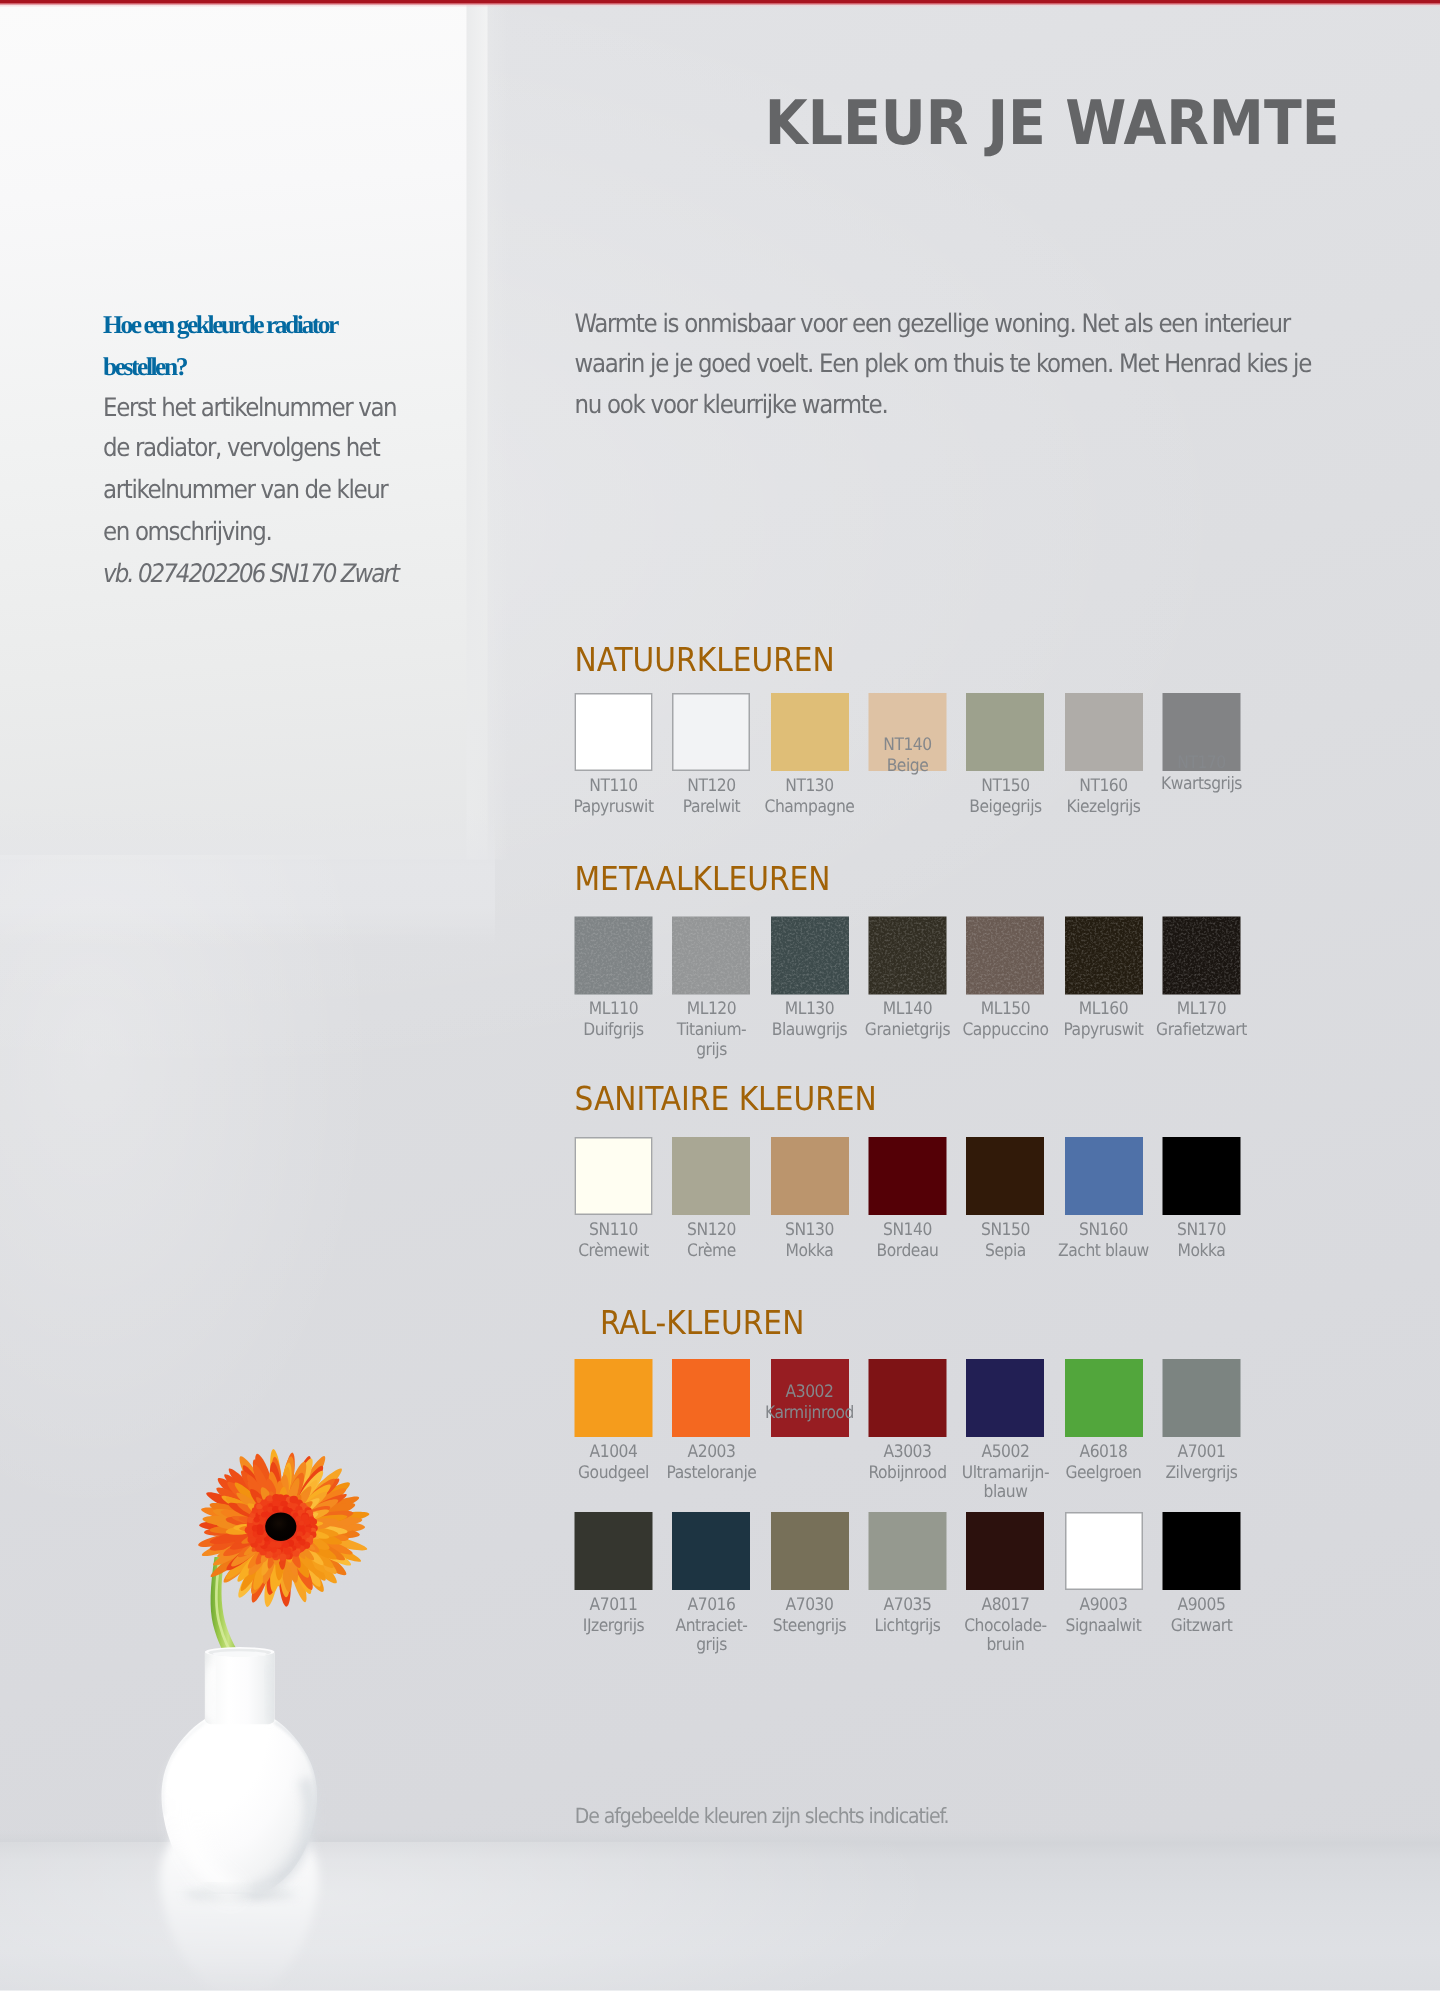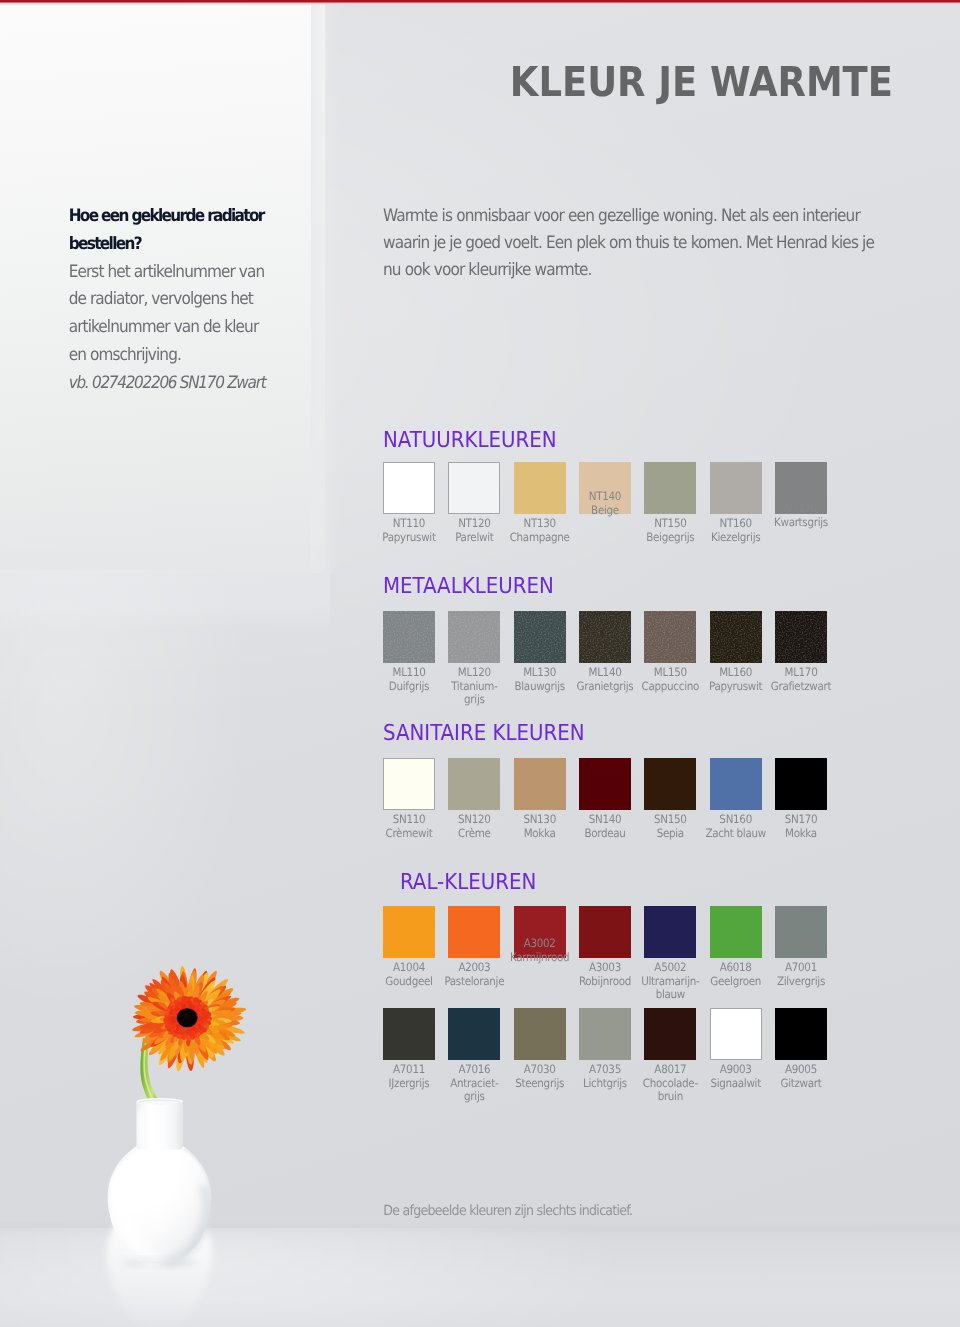--- a/index.html
+++ b/index.html
@@ -38,34 +38,34 @@
   #stilllife{position:absolute;left:60px;top:930px;width:300px;height:400px;}
 
   
   #headline{position:absolute;left:0;top:62px;width:893px;text-align:right;
     font-weight:bold;font-size:41px;letter-spacing:0px;line-height:41px;color:#646567;
     white-space:nowrap;}
 
   
   #infobox{position:absolute;left:68.7px;top:203px;width:230px;white-space:nowrap;
     color:#6b6d71;font-size:17px;letter-spacing:-0.9px;line-height:27.8px;}
-  #infobox .h{font-weight:bold;color:#0f172a;letter-spacing:-1.65px;}
+  #infobox .h{font-weight:bold;color:#0369a1;letter-spacing:-1.65px;font-family:Liberation Serif, serif;}
   #infobox .i{font-style:italic;letter-spacing:-1.3px;}
 
   
   #intro{position:absolute;left:383px;top:203px;white-space:nowrap;
     color:#6b6d71;font-size:17px;letter-spacing:-0.85px;line-height:27.2px;}
 
   
   #footnote{position:absolute;left:383.2px;top:1203.6px;white-space:nowrap;
     color:#919497;font-size:14px;letter-spacing:-0.72px;line-height:14px;}
 
   
   .group{position:absolute;left:383px;}
-  .group-title{position:absolute;font-size:22px;letter-spacing:0px;color:#6d28d9;
+  .group-title{position:absolute;font-size:22px;letter-spacing:0px;color:#a16207;
     font-weight:400;line-height:22px;white-space:nowrap;}
   .sw{position:absolute;width:52px;height:52px;}
   .sw.metal{overflow:hidden;}
   .sw.metal .grain{position:absolute;inset:0;opacity:.40;}
   .sw.bordered{box-sizing:border-box;border:1px solid #a4a6a9;}
   .lbl{position:absolute;width:72px;margin-left:-10px;text-align:center;
     font-size:11.5px;letter-spacing:-0.3px;line-height:13.8px;color:#84878b;}
   .lbl .code{display:block;}
   .lbl .name{display:block;}
 </style>
@@ -639,21 +639,21 @@
         <div class="lbl" style="left: 0px; top: 960.9px;">
           <span class="code">A1004</span>
           <span class="name">Goudgeel</span>
         </div>
         <div class="sw" style="left: 65.33px; top: 905.5px; background: rgb(244, 104, 32);"></div>
         <div class="lbl" style="left: 65.33px; top: 960.9px;">
           <span class="code">A2003</span>
           <span class="name">Pasteloranje</span>
         </div>
         <div class="sw" style="left: 130.66px; top: 905.5px; background: rgb(151, 29, 34);"></div>
-        <div class="lbl" style="left: 130.66px; top: 921px; margin-top: 16px;">
+        <div class="lbl" style="left: 130.66px; top: 921px;">
           <span class="code">A3002</span>
           <span class="name">Karmijnrood</span>
         </div>
         <div class="sw" style="left: 195.99px; top: 905.5px; background: rgb(126, 19, 21);"></div>
         <div class="lbl" style="left: 195.99px; top: 960.9px;">
           <span class="code">A3003</span>
           <span class="name">Robijnrood</span>
         </div>
         <div class="sw" style="left: 261.32px; top: 905.5px; background: rgb(34, 31, 84);"></div>
         <div class="lbl" style="left: 261.32px; top: 960.9px;">

